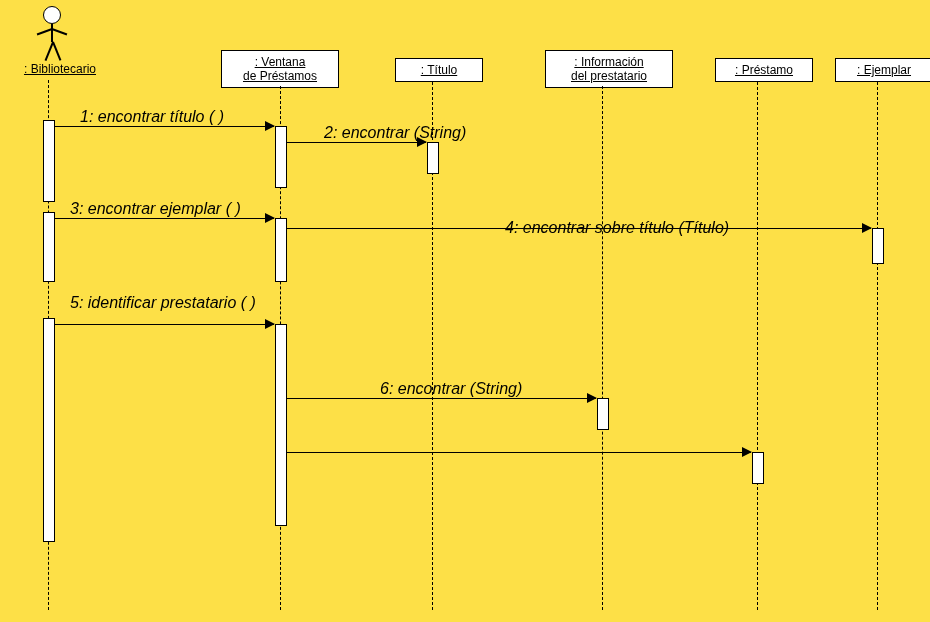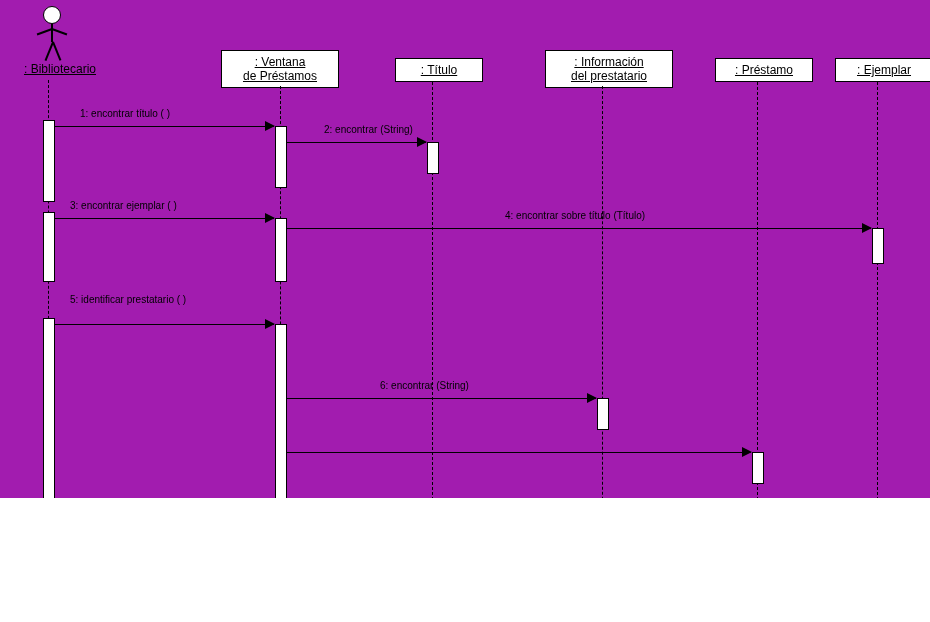--- a/index.html
+++ b/index.html
@@ -6,22 +6,22 @@
     margin: 0;
     padding: 0;
     background: #fff;
     font-family: Arial, Helvetica, sans-serif;
     font-size: 12px;
     color: #000;
   }
   .canvas {
     position: relative;
     width: 930px;
-    height: 498px;
-    background: #a21caf;
+    height: 622px;
+    background: #fde047;
   }
   
   .actor { position: absolute; }
   .actor .head {
     width: 16px; height: 16px;
     border: 1.5px solid #000;
     border-radius: 50%;
     margin: 0 auto;
     background: #fff;
   }
@@ -83,21 +83,22 @@
   .arrow-r {
     position: absolute;
     width: 0; height: 0;
     border-top: 5px solid transparent;
     border-bottom: 5px solid transparent;
     border-left: 10px solid #000;
   }
   .msg-label {
     position: absolute;
     white-space: nowrap;
-    font-size: 10px;
+    font-size: 16px;
+    font-style: italic;
   }
 </style>
 </head>
 <body>
 
 <div class="canvas">
 
   <div class="actor" style="left:32px; top:6px; width:40px;">
     <div class="head"></div>
     <div class="body-line"></div>
@@ -152,21 +153,21 @@
   <div class="msg" style="left:286px; top:142px; width:140px;"></div>
   <div class="arrow-r" style="left:417px; top:137px;"></div>
   <div class="msg-label" style="left:324px; top:124px;">2: encontrar  (String)</div>
 
   <div class="msg" style="left:54px; top:218px; width:220px;"></div>
   <div class="arrow-r" style="left:265px; top:213px;"></div>
   <div class="msg-label" style="left:70px; top:200px;">3: encontrar ejemplar ( )</div>
 
   <div class="msg" style="left:286px; top:228px; width:585px;"></div>
   <div class="arrow-r" style="left:862px; top:223px;"></div>
-  <div class="msg-label" style="left:505px; top:210px;">4: encontrar sobre título (Título)</div>
+  <div class="msg-label" style="left:505px; top:219px;">4: encontrar sobre título (Título)</div>
 
   <div class="msg" style="left:54px; top:324px; width:220px;"></div>
   <div class="arrow-r" style="left:265px; top:319px;"></div>
   <div class="msg-label" style="left:70px; top:294px;">5: identificar prestatario ( )</div>
 
   <div class="msg" style="left:286px; top:398px; width:310px;"></div>
   <div class="arrow-r" style="left:587px; top:393px;"></div>
   <div class="msg-label" style="left:380px; top:380px;">6: encontrar (String)</div>
 
   <div class="msg" style="left:286px; top:452px; width:465px;"></div>

